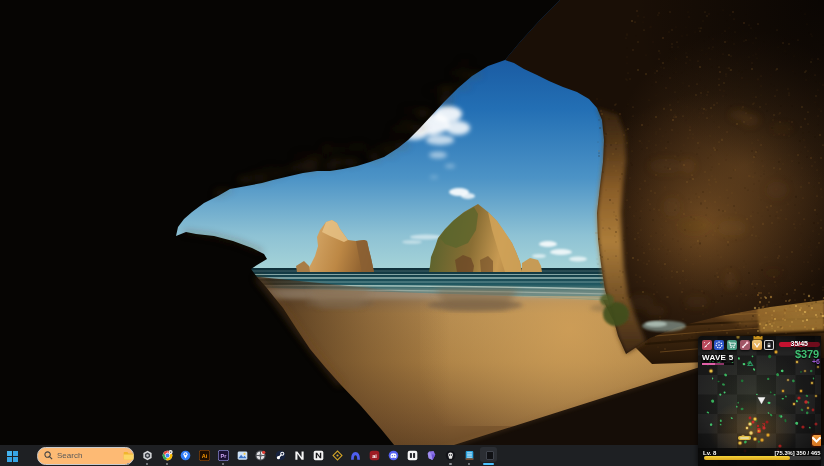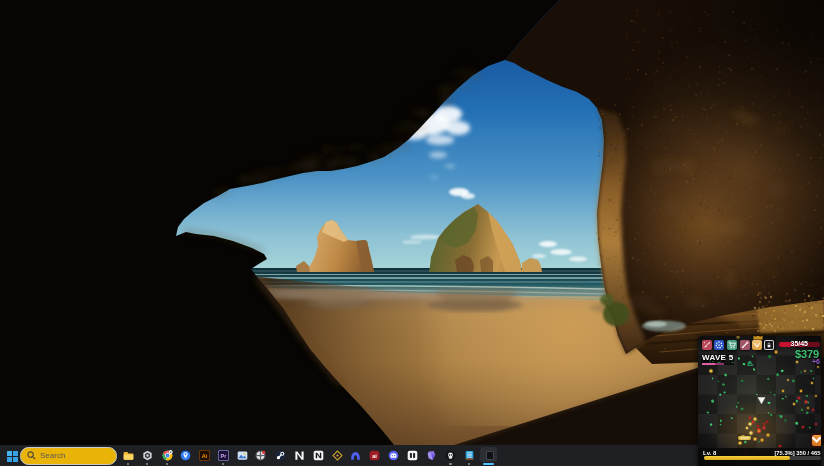--- a/index.html
+++ b/index.html
@@ -1,21 +1,21 @@
 <!DOCTYPE html>
 <html><head><meta charset="utf-8"><style>
 *{margin:0;padding:0;box-sizing:content-box}
 .ti svg,.gi svg{display:block}
 html,body{width:824px;height:466px;overflow:hidden;background:#000;font-family:"Liberation Sans",sans-serif}
 #wp{position:absolute;left:0;top:0}
 #taskbar{position:absolute;left:0;top:445px;width:824px;height:21px;background:#1e2023}
 #winlogo{position:absolute;left:7px;top:450.5px;width:11px;height:11px;display:grid;grid-template-columns:5px 5px;grid-template-rows:5px 5px;gap:1px}
 #winlogo div{background:#36a4e4}
 #winlogo div:nth-child(1){background:#45b4ef}
-#search{position:absolute;left:20px;top:446.5px;width:95px;height:16px;background:#eab308;border-radius:8.5px;display:flex;align-items:center;border:0.5px solid #c9cacc}
+#search{position:absolute;left:37px;top:446.5px;width:95px;height:16px;background:#fdba74;border-radius:8.5px;display:flex;align-items:center;border:0.5px solid #c9cacc}
 #search span{font-size:8px;color:#5a5a5a}
 .ti{position:absolute}
 .tdot{position:absolute;top:463px;width:2.5px;height:2px;border-radius:1px;background:#8a8d92}
 #activewin{position:absolute;left:480px;top:447px;width:17px;height:15px;background:#2b2e33;border-radius:3px}
 #awinner{position:absolute;left:5.5px;top:4px;width:6px;height:7px;background:#101114;border:1px solid #3f434b;border-radius:1px}
 #awline{position:absolute;left:483px;top:463px;width:11px;height:1.8px;background:#4cc2ff;border-radius:1px}
 #game{position:absolute;left:698px;top:336px;width:123px;height:130px;border-radius:4px 0 0 0;overflow:hidden;box-shadow:0 0 6px rgba(0,0,0,0.8)}
 #gfield{position:absolute;left:0;top:0}
 #gtopshade{position:absolute;left:0;top:0;width:123px;height:17px;background:linear-gradient(180deg,rgba(0,0,0,0.45),rgba(0,0,0,0))}
 .gi{position:absolute;top:3.8px;width:10px;height:10px;border-radius:2px;box-shadow:0 1px 2px rgba(0,0,0,0.7)}

